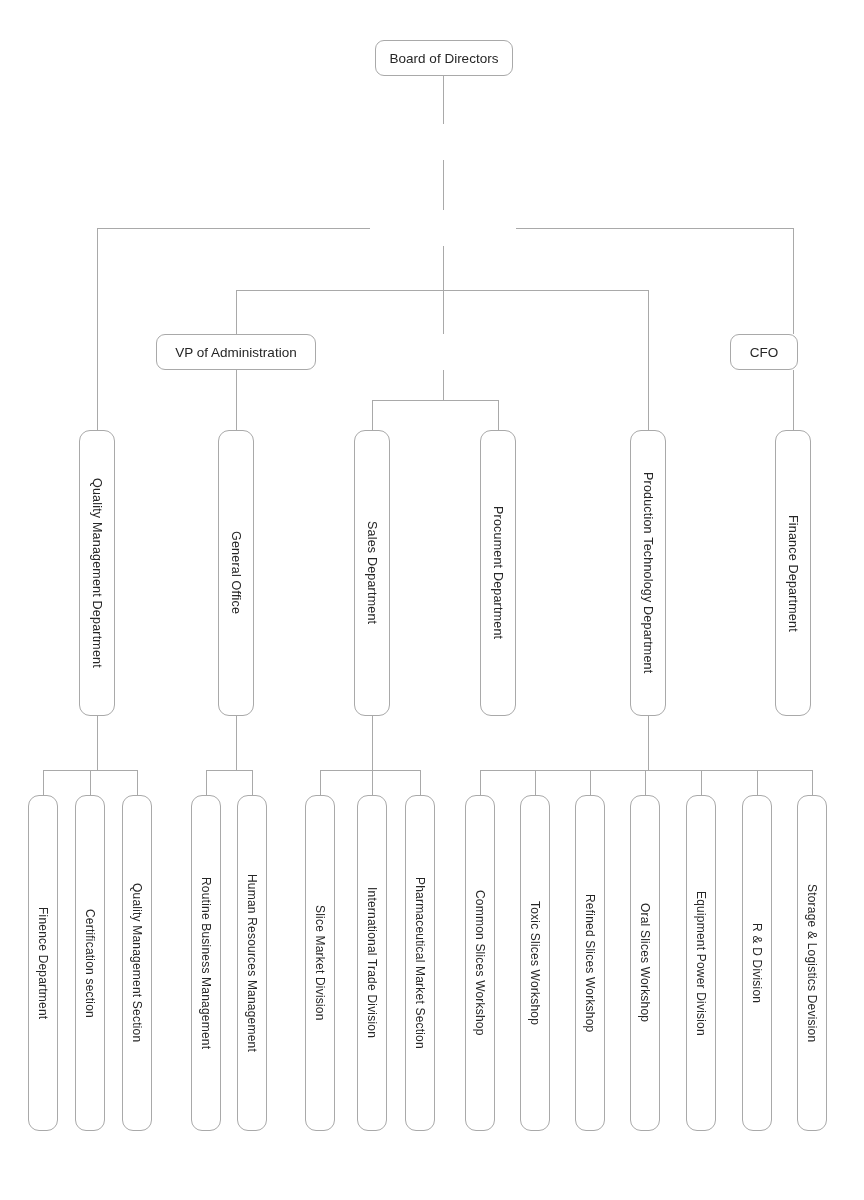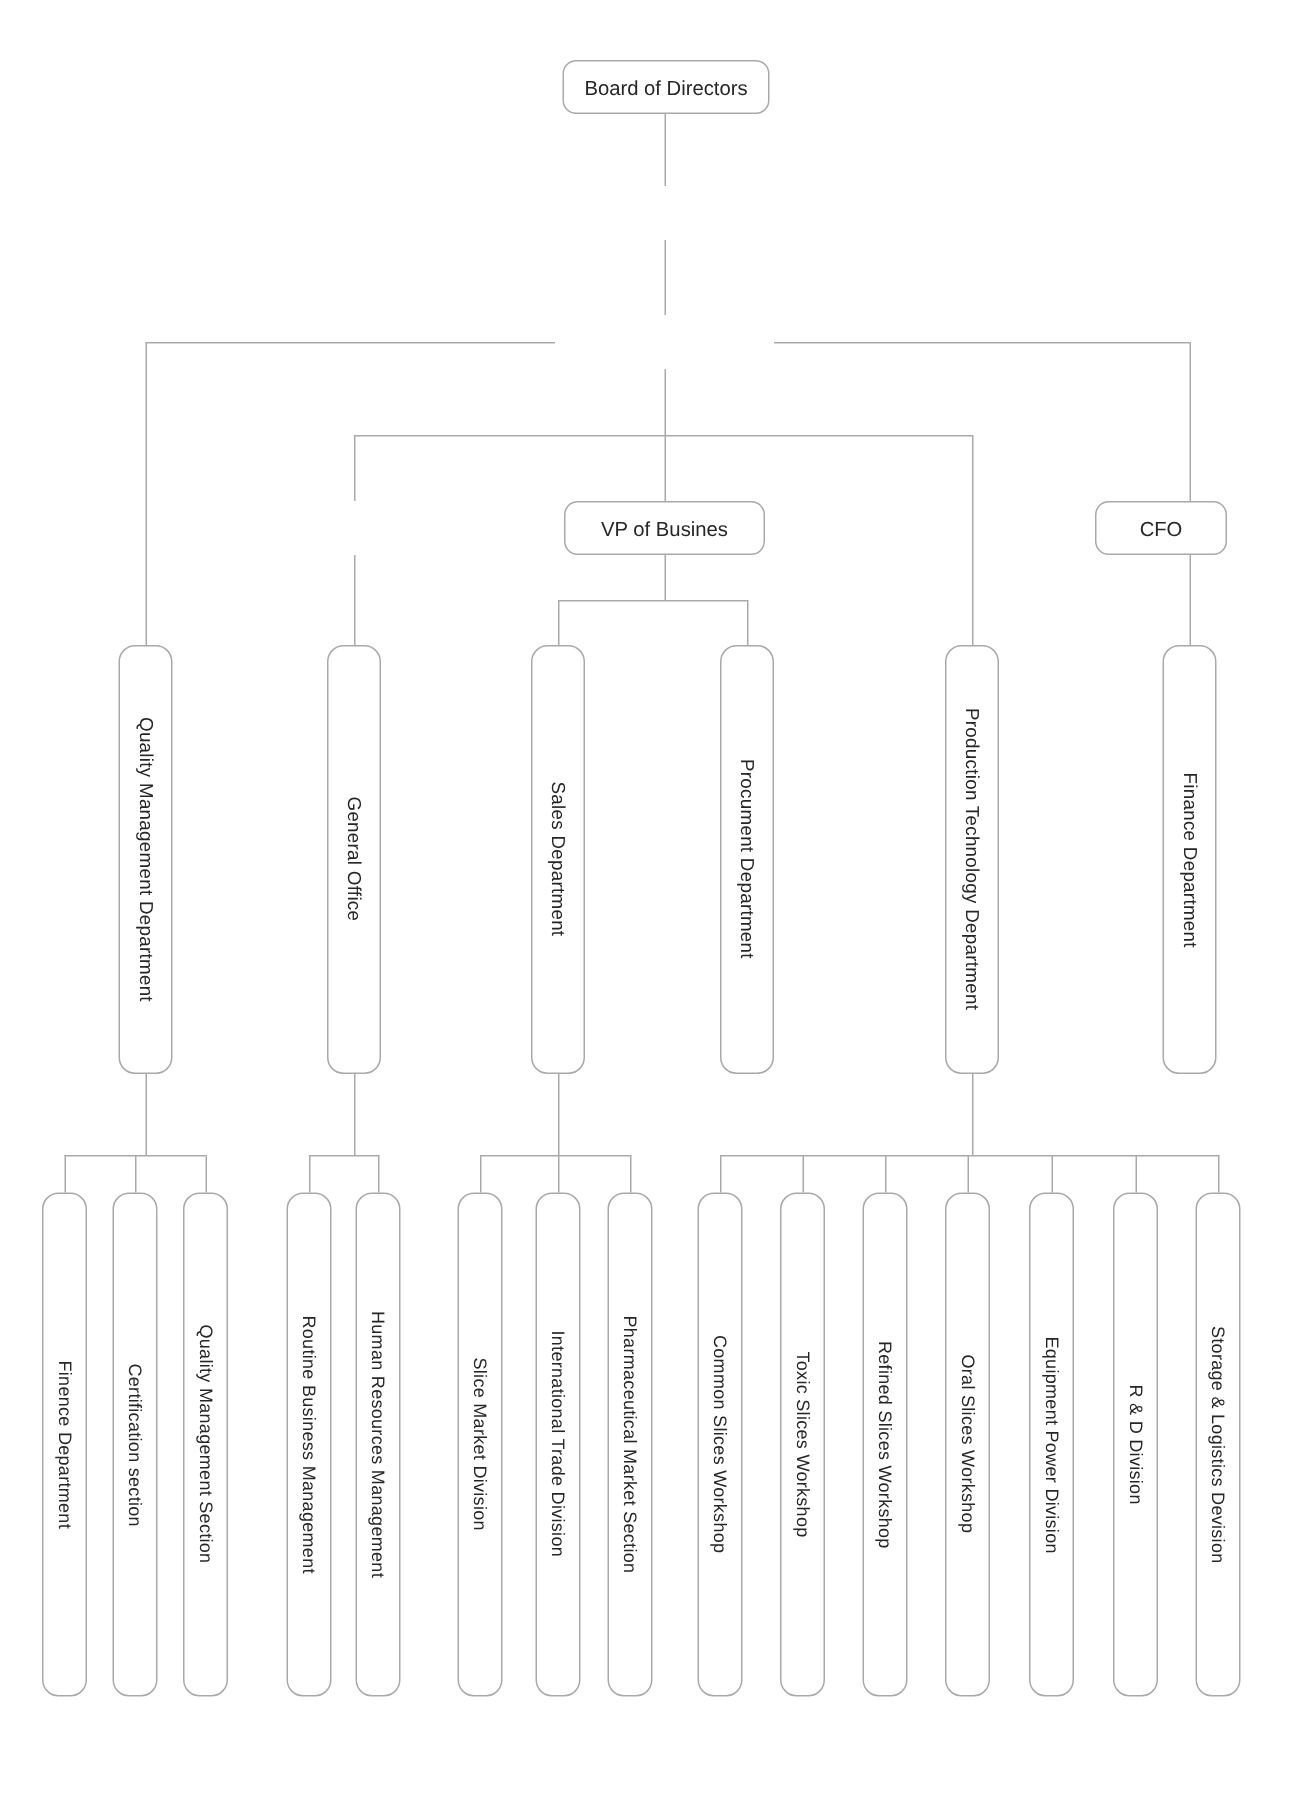--- a/index.html
+++ b/index.html
@@ -58,21 +58,21 @@
   }
   .v2 .vlabel{font-size:12.5px;}
   .v3 .vlabel{font-size:12px;}
 
   
   .n-board{left:375px;top:40px;width:138px;}
   .n-chairman{left:375px;top:124px;width:138px;}
   .n-gm{left:370px;top:210px;width:146px;}
   .n-vpadmin{left:156px;top:334px;width:160px;}
   .n-vpbiz{left:376px;top:334px;width:134px;}
-  .n-cfo{left:730px;top:334px;width:88px;}
+  .n-cfo{left:730px;top:334px;width:68px;}
 
   
   .n-qmd{left:79px;}
   .n-go{left:218px;}
   .n-sales{left:354px;}
   .n-proc{left:480px;}
   .n-ptd{left:630px;}
   .n-fin{left:775px;}
 
   
@@ -134,22 +134,22 @@
       <div class="edge" style="left: 590px; top: 770px; width: 1px; height: 25px;"></div>
       <div class="edge" style="left: 645px; top: 770px; width: 1px; height: 25px;"></div>
       <div class="edge" style="left: 701px; top: 770px; width: 1px; height: 25px;"></div>
       <div class="edge" style="left: 757px; top: 770px; width: 1px; height: 25px;"></div>
       <div class="edge" style="left: 812px; top: 770px; width: 1px; height: 25px;"></div>
     </div>
 
   <div class="node hbox n-board">
       <span>Board of Directors</span>
     </div>
-  <div class="node hbox n-vpbiz">
-      <span>VP of Busines</span>
+  <div class="node hbox n-vpadmin">
+      <span>VP of Administration</span>
     </div>
   <div class="node hbox n-cfo">
       <span>CFO</span>
     </div>
 
   <div class="node v2 n-qmd">
       <span class="vlabel">Quality Management Department</span>
     </div>
   <div class="node v2 n-go">
       <span class="vlabel">General Office</span>

